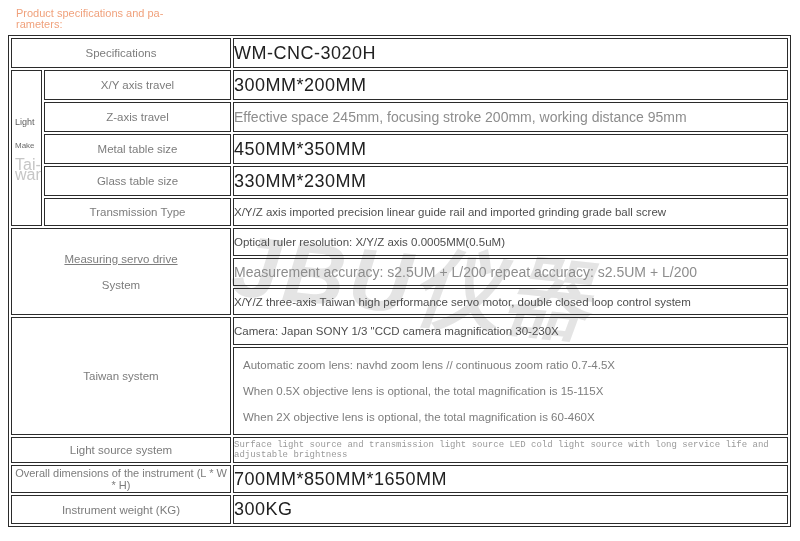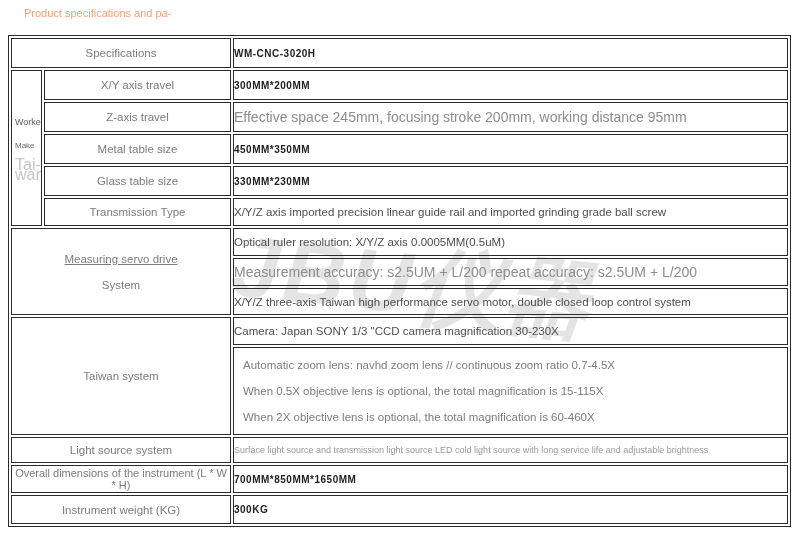--- a/index.html
+++ b/index.html
@@ -1,79 +1,80 @@
 <!DOCTYPE html>
 <html><head>
 <meta charset="utf-8">
 <style>
   html,body{margin:0;padding:0;}
   body{
     width:800px;height:541px;position:relative;overflow:hidden;
     background:#ffffff;font-family:"Liberation Sans", sans-serif;
   }
   .page-title{
-    position:absolute;left:24px;top:8px;width:170px;
+    position:absolute;left:16px;top:8px;width:170px;
     color:#f0a17c;font-size:11px;line-height:11px;
   }
   .page-title span{display:block;}
   .watermark{
     position:absolute;left:238px;top:208px;z-index:0;
     font-size:86px;font-weight:bold;font-style:italic;
     color:#e4e4e4;letter-spacing:4px;white-space:nowrap;
     transform:rotate(6deg);transform-origin:left top;
   }
   table.spec{
     position:absolute;left:8px;top:35px;z-index:1;
     width:783px;border-collapse:separate;border-spacing:2px;
     border:1px solid #2b2b2b;table-layout:fixed;
   }
   table.spec td{
     border:1px solid #2b2b2b;background:transparent;
     padding:0;vertical-align:middle;overflow:hidden;
   }
   .lbl{color:#7c7c7c;font-size:11.5px;text-align:center;}
   .lbl-sm{color:#7c7c7c;font-size:11px;text-align:center;}
-  .val-lg{color:#212121;font-size:10px;padding-left:14px;letter-spacing:0.5px;font-weight:bold;}
+  .val-lg{color:#212121;font-size:18px;padding-left:14px;letter-spacing:0.5px;}
   .val-gray{color:#8d8d8d;font-size:14px;padding-left:9px;margin-top:16px;}
   .val-dark{color:#4e4e4e;font-size:11.5px;padding-left:9px;}
-  .val-sm{color:#9a9a9a;font-size:9px;padding-left:9px;}
+  .val-sm{color:#9a9a9a;font-size:9px;padding-left:9px;font-family:Liberation Mono, monospace;}
   .side-cell{text-align:left;padding-left:3px !important;}
   .side-cell .w1{display:block;color:#5e5e5e;font-size:9px;margin-bottom:14px;white-space:nowrap;}
   .side-cell .w2{display:block;color:#6b6b6b;font-size:8px;margin-bottom:10px;white-space:nowrap;}
   .side-cell .w3{display:block;color:#c6c6c6;font-size:16px;line-height:10px;white-space:nowrap;}
   .servo-lbl span{display:block;}
   .servo-lbl .l1{margin-bottom:14px;text-decoration:underline;}
   .zoom-cell div{line-height:26px;padding-left:9px;color:#7d7d7d;font-size:11.5px;}
   .zoom-cell{vertical-align:middle;}
 </style>
 </head>
 <body>
 
 <div class="page-title">
   <span>Product specifications and pa-</span>
+  <span>rameters:</span>
 </div>
 
 <div class="watermark">JBU仪器</div>
 
 <table class="spec">
   <colgroup>
     <col style="width:31px">
       <col style="width:187px">
       <col>
   </colgroup>
 
   <tbody>
       <tr>
     <td colspan="2" class="lbl" style="height:28px">Specifications</td>
     <td class="val-lg">WM-CNC-3020H</td>
   </tr>
 
   <tr>
     <td rowspan="5" class="side-cell">
-      <span class="w1">Worke</span>
+      <span class="w1">Light</span>
       <span class="w2">Make</span>
       <span class="w3">Tai-</span>
       <span class="w3">wan</span>
     </td>
     <td class="lbl" style="height:28px">X/Y axis travel</td>
     <td class="val-lg">300MM*200MM</td>
   </tr>
   <tr>
     <td class="lbl" style="height:28px">Z-axis travel</td>
     <td class="val-gray">Effective space 245mm, focusing stroke 200mm, working distance 95mm</td>

